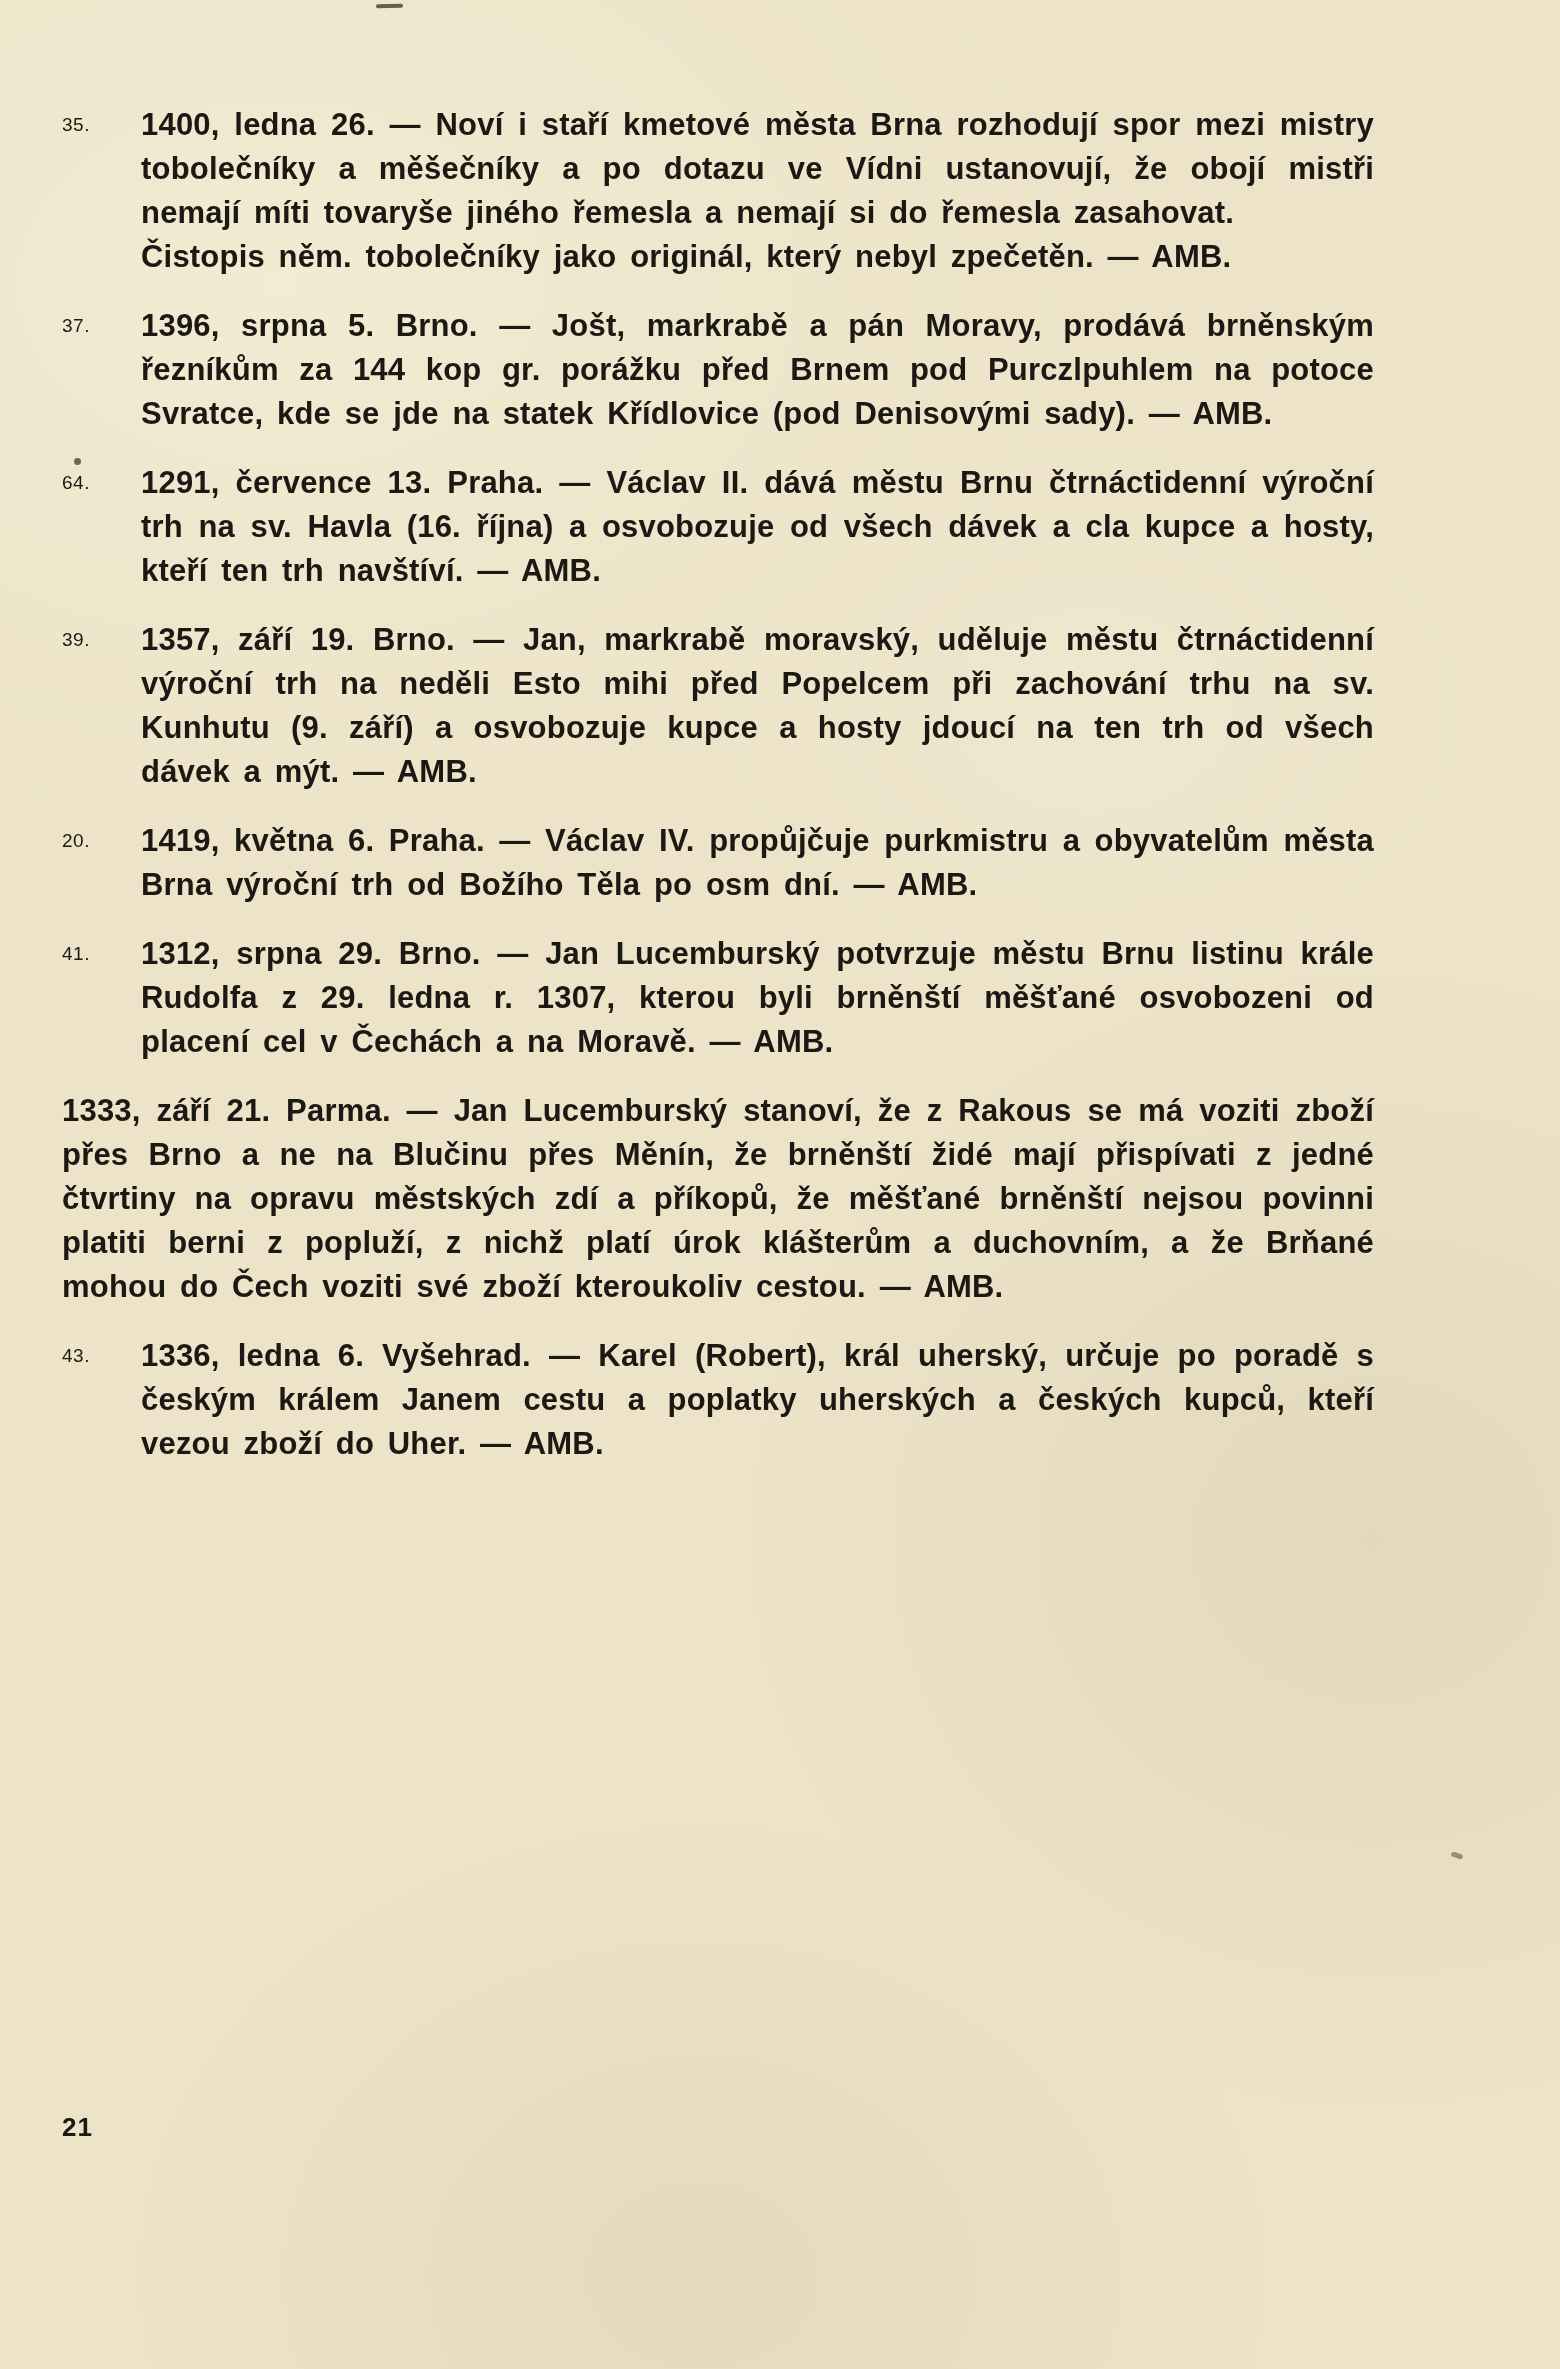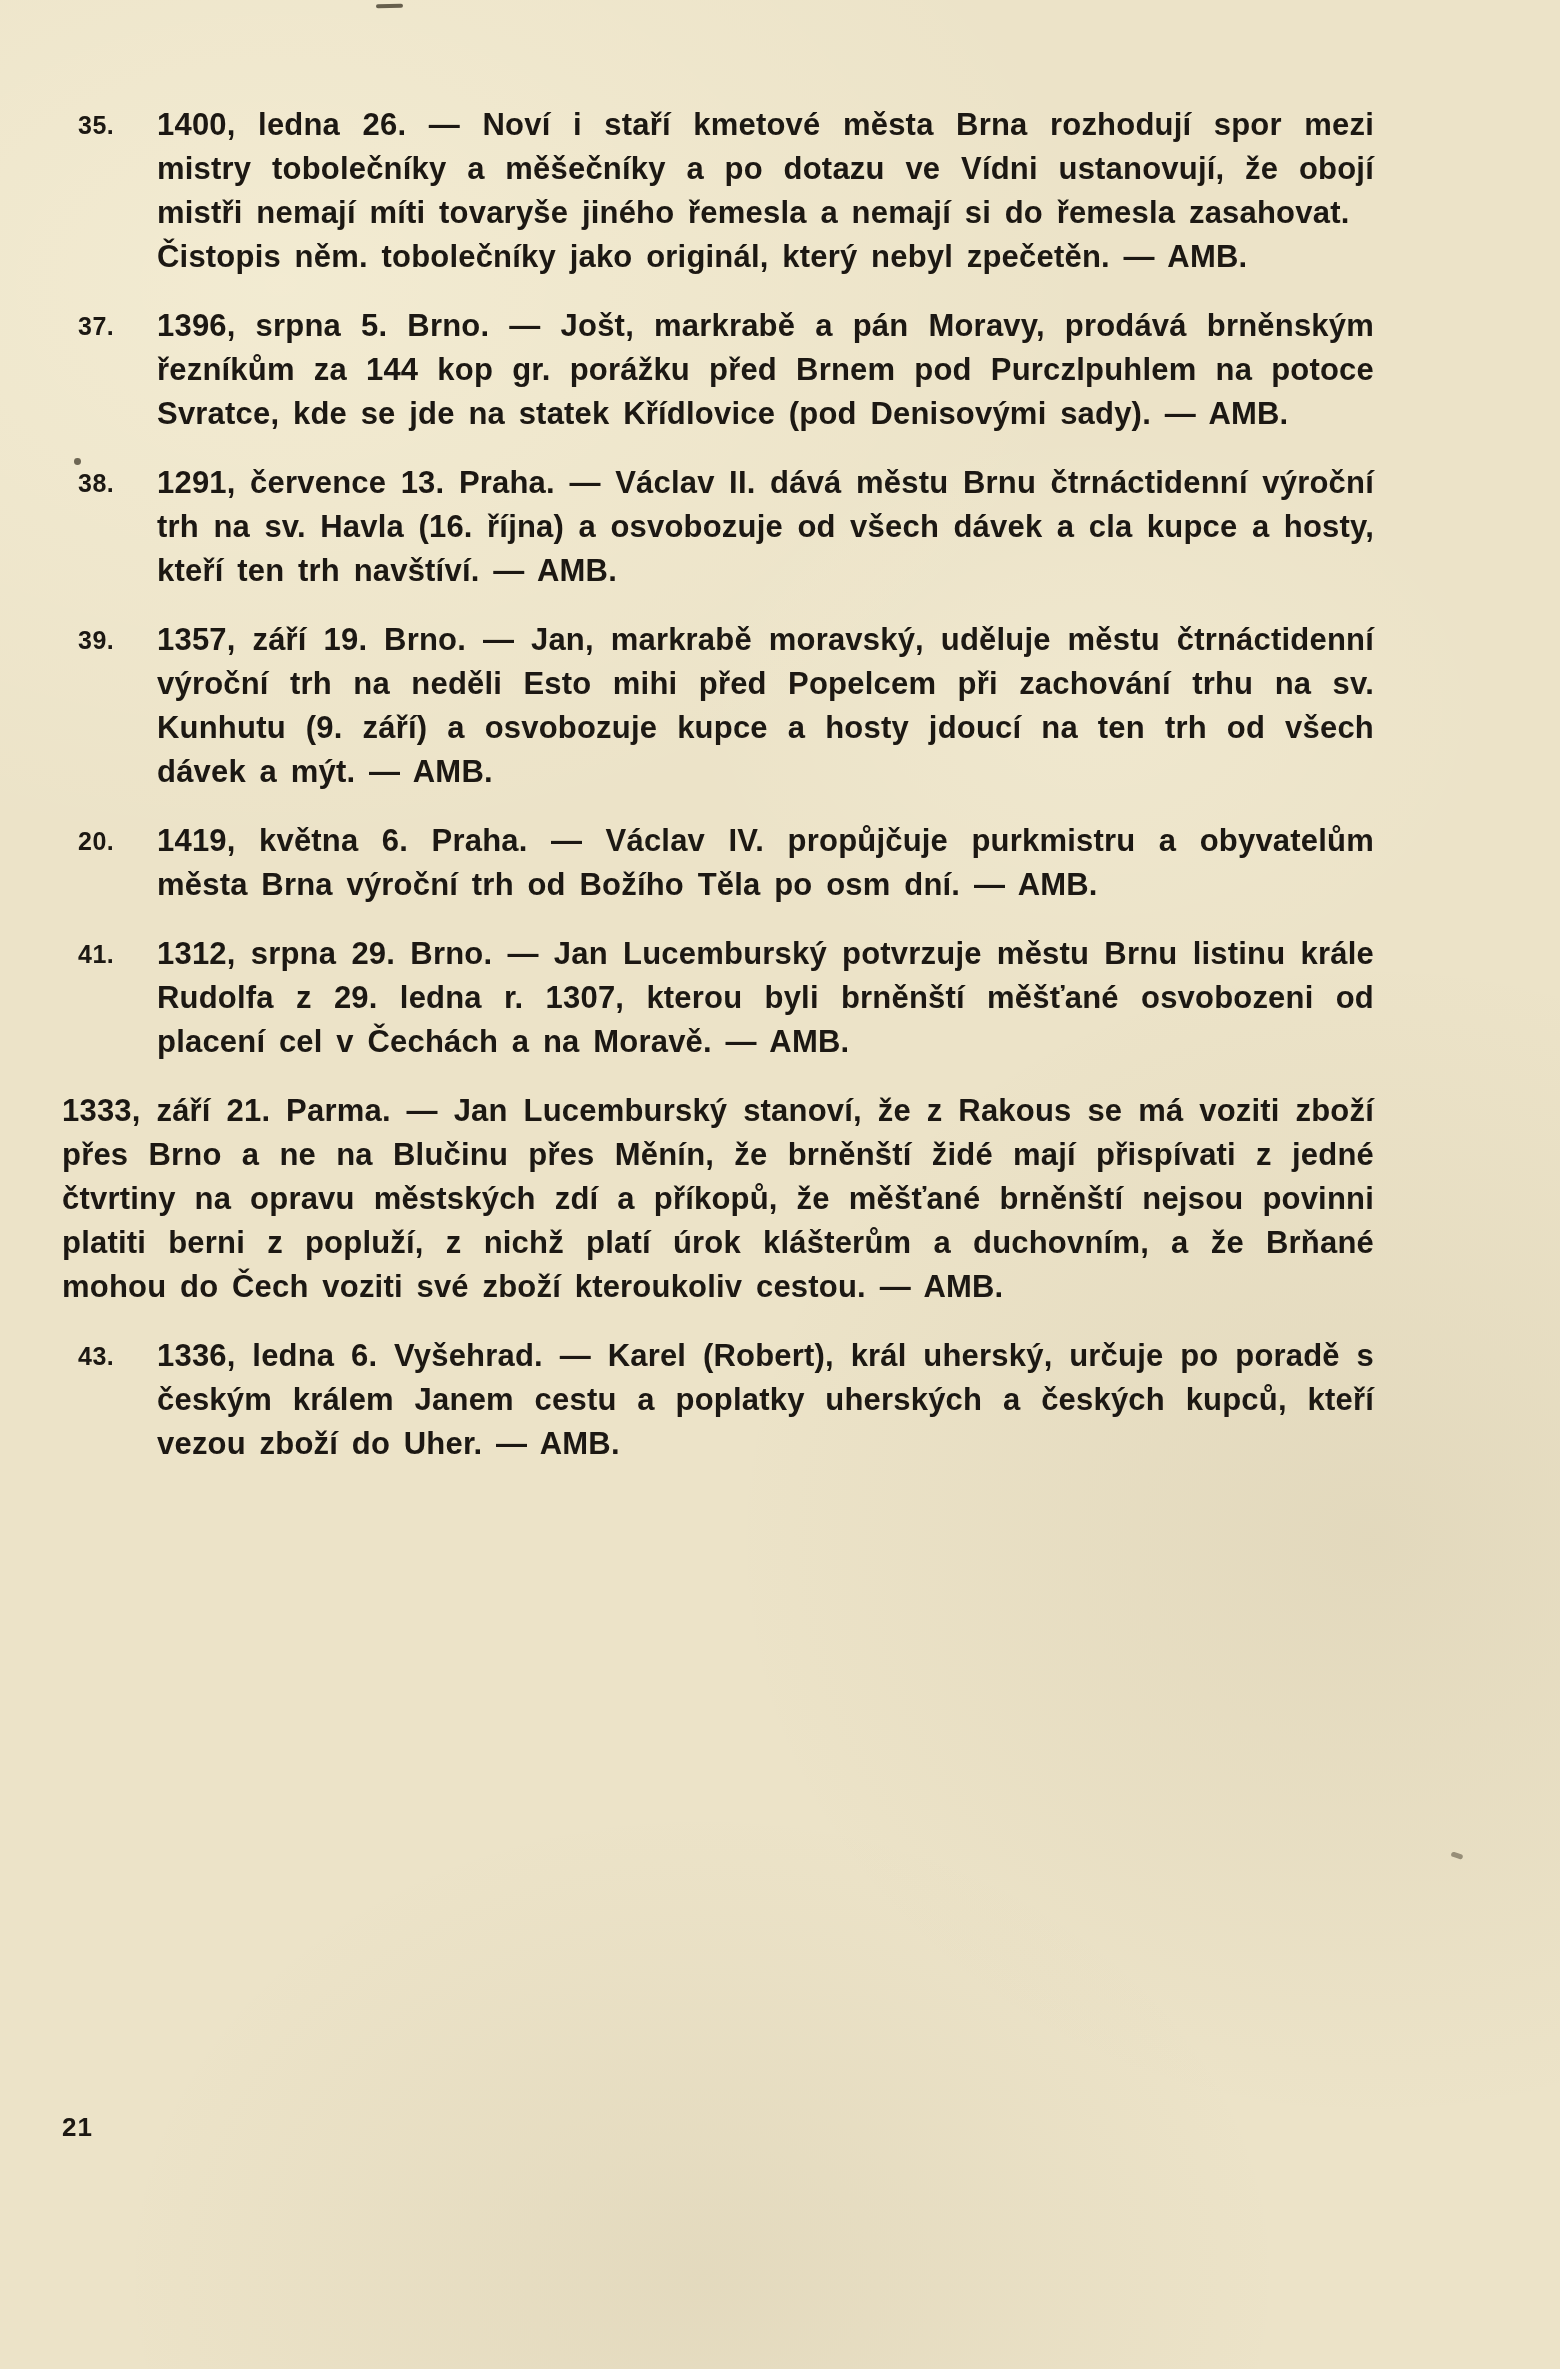--- a/index.html
+++ b/index.html
@@ -26,25 +26,24 @@
     top: 103px;
     width: 1312px;
   }
   .entry {
     display: flex;
     margin-bottom: 25px;
   }
   .num {
     flex: 0 0 79px;
     width: 79px;
-    font-weight: bold;
-    font-size: 25px;
+    font-weight: normal;
+    font-size: 19px;
     line-height: 44px;
     letter-spacing: 0.5px;
-    margin-left: 16px;
   }
   .body {
     flex: 1;
     font-size: 31px;
     line-height: 44px;
     text-align: justify;
     word-spacing: 4.9px;
     letter-spacing: 0.2px;
     font-weight: bold;
   }
@@ -104,21 +103,21 @@
 
 
   <article class="entry">
     <span class="num">37.</span>
     <div class="body">
       <p>1396, srpna 5. Brno. — Jošt, markrabě a pán Moravy, prodává brněnským řezníkům za 144 kop gr. porážku před Brnem pod Purczlpuhlem na potoce Svratce, kde se jde na statek Křídlovice (pod Denisovými sady). — AMB.</p>
     </div>
   </article>
 
   <article class="entry">
-    <span class="num">38.</span>
+    <span class="num">64.</span>
     <div class="body">
       <p>1291, července 13. Praha. — Václav II. dává městu Brnu čtrnáctidenní výroční trh na sv. Havla (16. října) a osvobozuje od všech dávek a cla kupce a hosty, kteří ten trh navštíví. — AMB.</p>
     </div>
   </article>
 
   <article class="entry">
     <span class="num">39.</span>
     <div class="body">
       <p>1357, září 19. Brno. — Jan, markrabě moravský, uděluje městu čtrnáctidenní výroční trh na neděli Esto mihi před Popelcem při zachování trhu na sv. Kunhutu (9. září) a osvobozuje kupce a hosty jdoucí na ten trh od všech dávek a mýt. — AMB.</p>
     </div>

